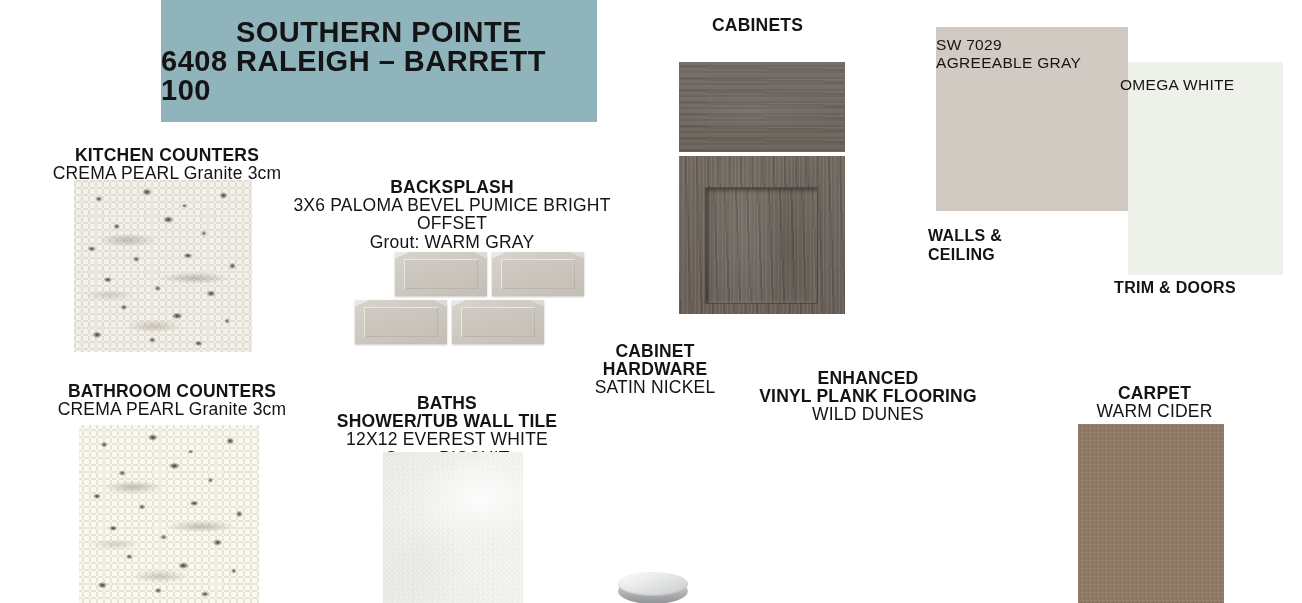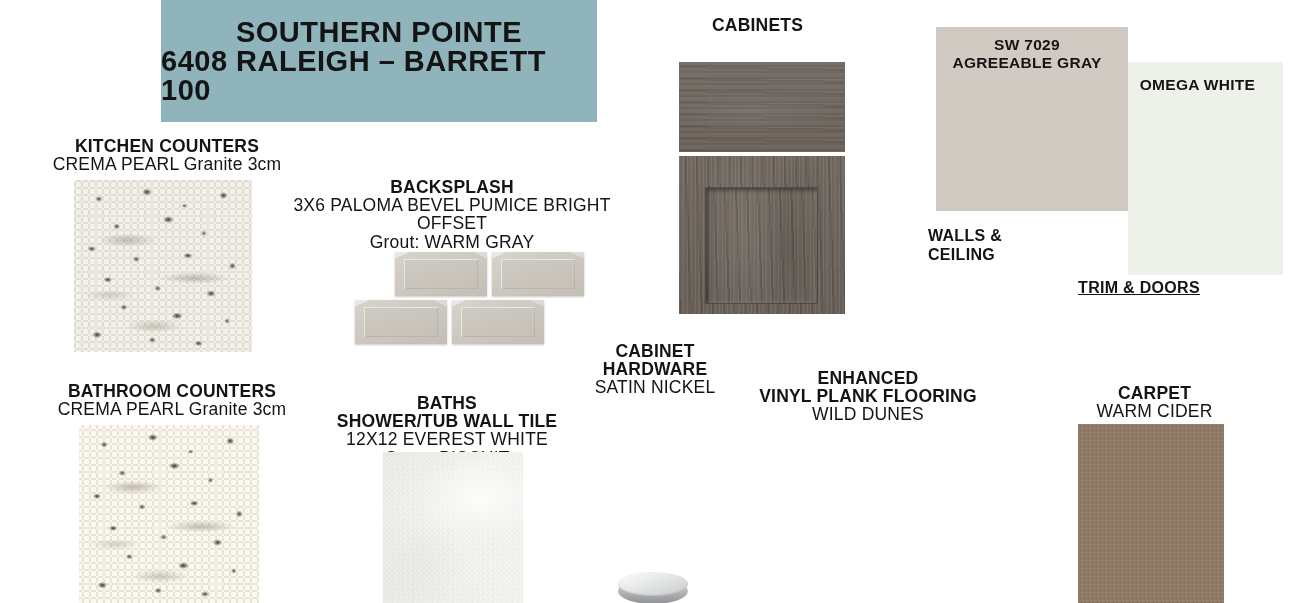--- a/index.html
+++ b/index.html
@@ -126,22 +126,22 @@
     box-shadow:
       inset 2px 2px 4px rgba(0,0,0,.45),
       inset -2px -2px 3px rgba(255,255,255,.10),
       0 0 0 1px rgba(0,0,0,.25);
   }
 
   
   #paint-gray{background:#d1cac2;}
   #paint-white{background:#eef0ea;}
   .paint-cap{
-    position:absolute;font-size:15.5px;font-weight:bold;
-    letter-spacing:.3px;text-align:center;line-height:1.18;white-space:nowrap;
+    position:absolute;font-size:15.5px;font-weight:normal;
+    letter-spacing:.3px;text-align:left;line-height:1.18;white-space:nowrap;
   }
 
   
   .bathtile{
     background-color:#f2f2ef;
     background-image:
       linear-gradient(135deg, rgba(0,0,0,.035) 0%, rgba(0,0,0,0) 38%),
       linear-gradient(42deg, rgba(0,0,0,.03) 0%, rgba(0,0,0,0) 45%),
       radial-gradient(ellipse 90px 60px at 70% 30%, rgba(255,255,255,.8), rgba(255,255,255,0) 70%),
       radial-gradient(ellipse 70px 70px at 25% 72%, rgba(0,0,0,.028), rgba(0,0,0,0) 72%),
@@ -184,21 +184,21 @@
   }
 </style>
 </head>
 <body>
 
 <div class="abs" id="title-banner">
   <span class="t1">SOUTHERN POINTE</span>
   <span class="t2">6408 RALEIGH – BARRETT 100</span>
 </div>
 
-<div class="abs lbl" style="left:0;top:137px;width:334px;">
+<div class="abs lbl" style="left:0;top:146px;width:334px;">
   <span class="hd">KITCHEN COUNTERS</span>
   <span class="sb">CREMA PEARL Granite 3cm</span>
 </div>
 <div class="abs swatch granite" style="left:74px;top:180px;width:178px;height:172px;"></div>
 
 <div class="abs lbl" style="left:276px;top:178px;width:352px;">
   <span class="hd">BACKSPLASH</span>
   <span class="sb">3X6 PALOMA BEVEL PUMICE BRIGHT</span>
   <span class="sb">OFFSET</span>
   <span class="sb">Grout: WARM GRAY</span>
@@ -225,21 +225,21 @@
 </div>
 <div class="abs" style="left:928px;top:226px;width:160px;text-align:left;font-size:16px;font-weight:bold;line-height:1.2;letter-spacing:.3px;">
   <span style="display:block;">WALLS &amp;</span>
   <span style="display:block;">CEILING</span>
 </div>
 
 <div class="abs" id="paint-white" style="left:1128px;top:62px;width:155px;height:213px;"></div>
 <div class="paint-cap abs" style="left:1120px;top:76px;width:155px;">
   <span style="display:block;">OMEGA WHITE</span>
 </div>
-<div class="abs" style="left:1024px;top:279px;width:230px;text-align:center;font-size:16px;font-weight:bold;letter-spacing:.3px;text-decoration:underline;">
+<div class="abs" style="left:1060px;top:279px;width:230px;text-align:center;font-size:16px;font-weight:bold;letter-spacing:.3px;">
   <span>TRIM &amp; DOORS</span>
 </div>
 
 <div class="abs lbl" style="left:0;top:382px;width:344px;">
   <span class="hd">BATHROOM COUNTERS</span>
   <span class="sb">CREMA PEARL Granite 3cm</span>
 </div>
 <div class="abs swatch granite g2" style="left:79px;top:425px;width:180px;height:178px;"></div>
 
 <div class="abs lbl" style="left:330px;top:394px;width:234px;">

